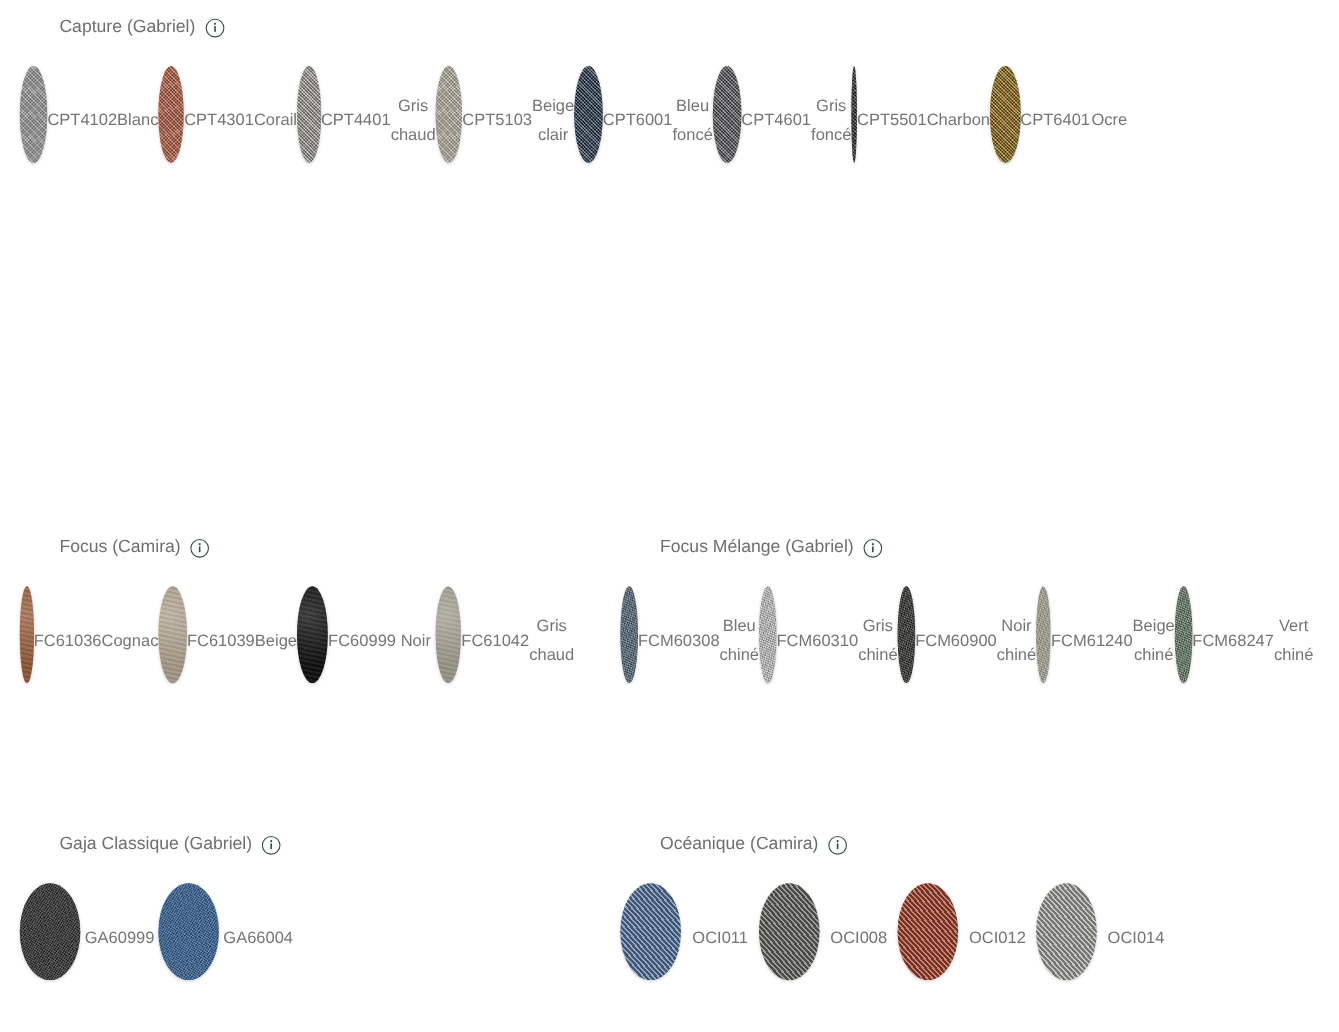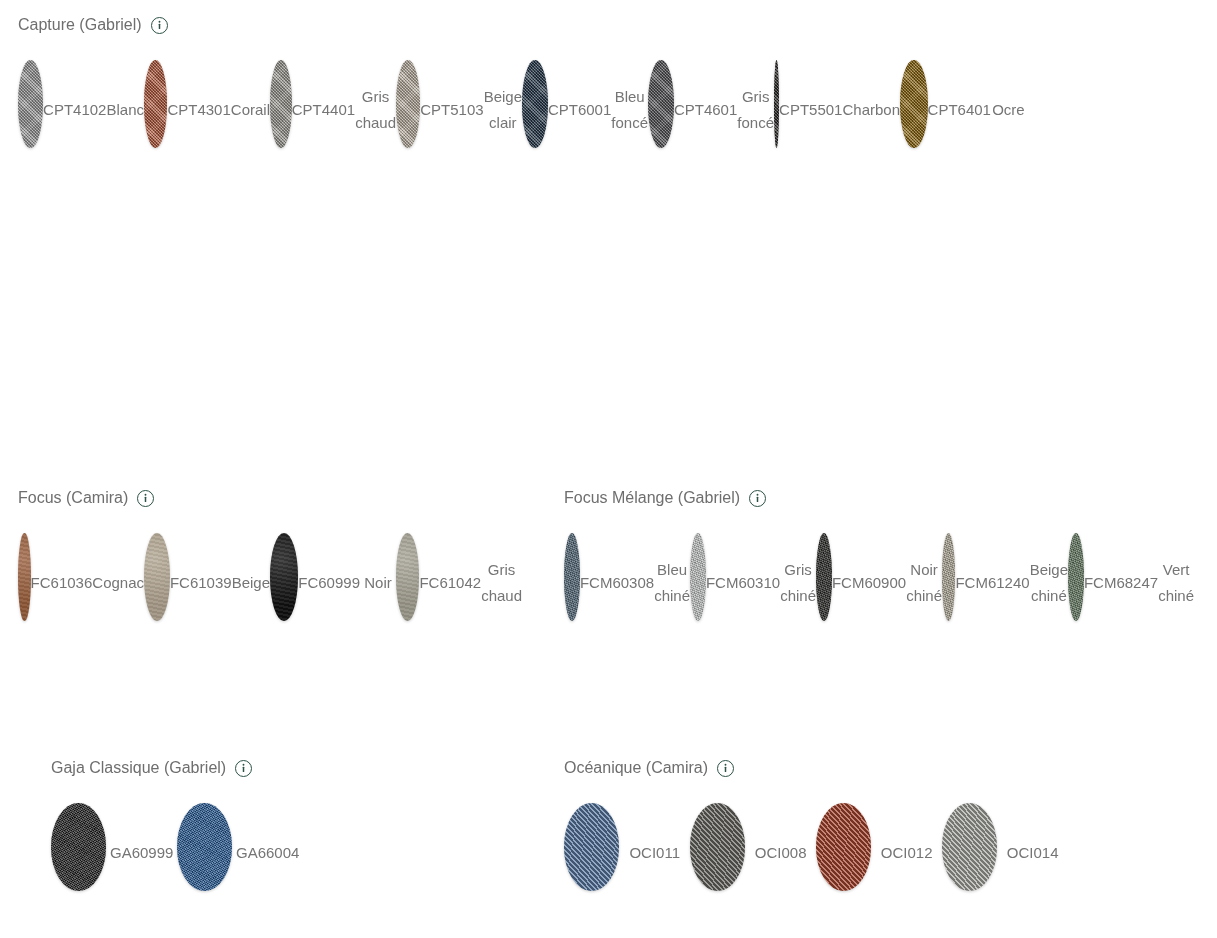--- a/index.html
+++ b/index.html
@@ -20,20 +20,21 @@
     align-items: center;
     gap: 9px;
     height: 22px;
     margin: 0 0 0 18px;
   }
   .section-title {
     font-size: 16px;
     color: #6e6e6e;
     line-height: 22px;
     white-space: nowrap;
+    margin-left: 36px;
   }
   .info-icon {
     width: 17px; height: 17px;
     border: 1.5px solid #2c5247;
     border-radius: 50%;
     display: inline-flex;
     align-items: center;
     justify-content: center;
     flex: 0 0 auto;
     cursor: pointer;
@@ -133,21 +134,21 @@
     text-align: center;
     width: 112px;
     word-wrap: break-word;
   }
 
   
   .block { position: absolute; }
   #capture-section   { top: 14px;  left: 0; }
   #focus-section     { top: 487px; left: 0;   width: 546px; }
   #melange-section   { top: 487px; left: 546px; }
-  #gaja-section      { top: 757px; left: 0;   width: 546px; padding-left: 33px; }
+  #gaja-section      { top: 757px; left: 0;   width: 546px; }
   #oceanique-section { top: 757px; left: 546px; }
   .head-gap { height: 24px; }
 </style>
 </head>
 <body>
 
 <div class="page">
 
   <div class="block" id="capture-section">
       <div class="section-head">

